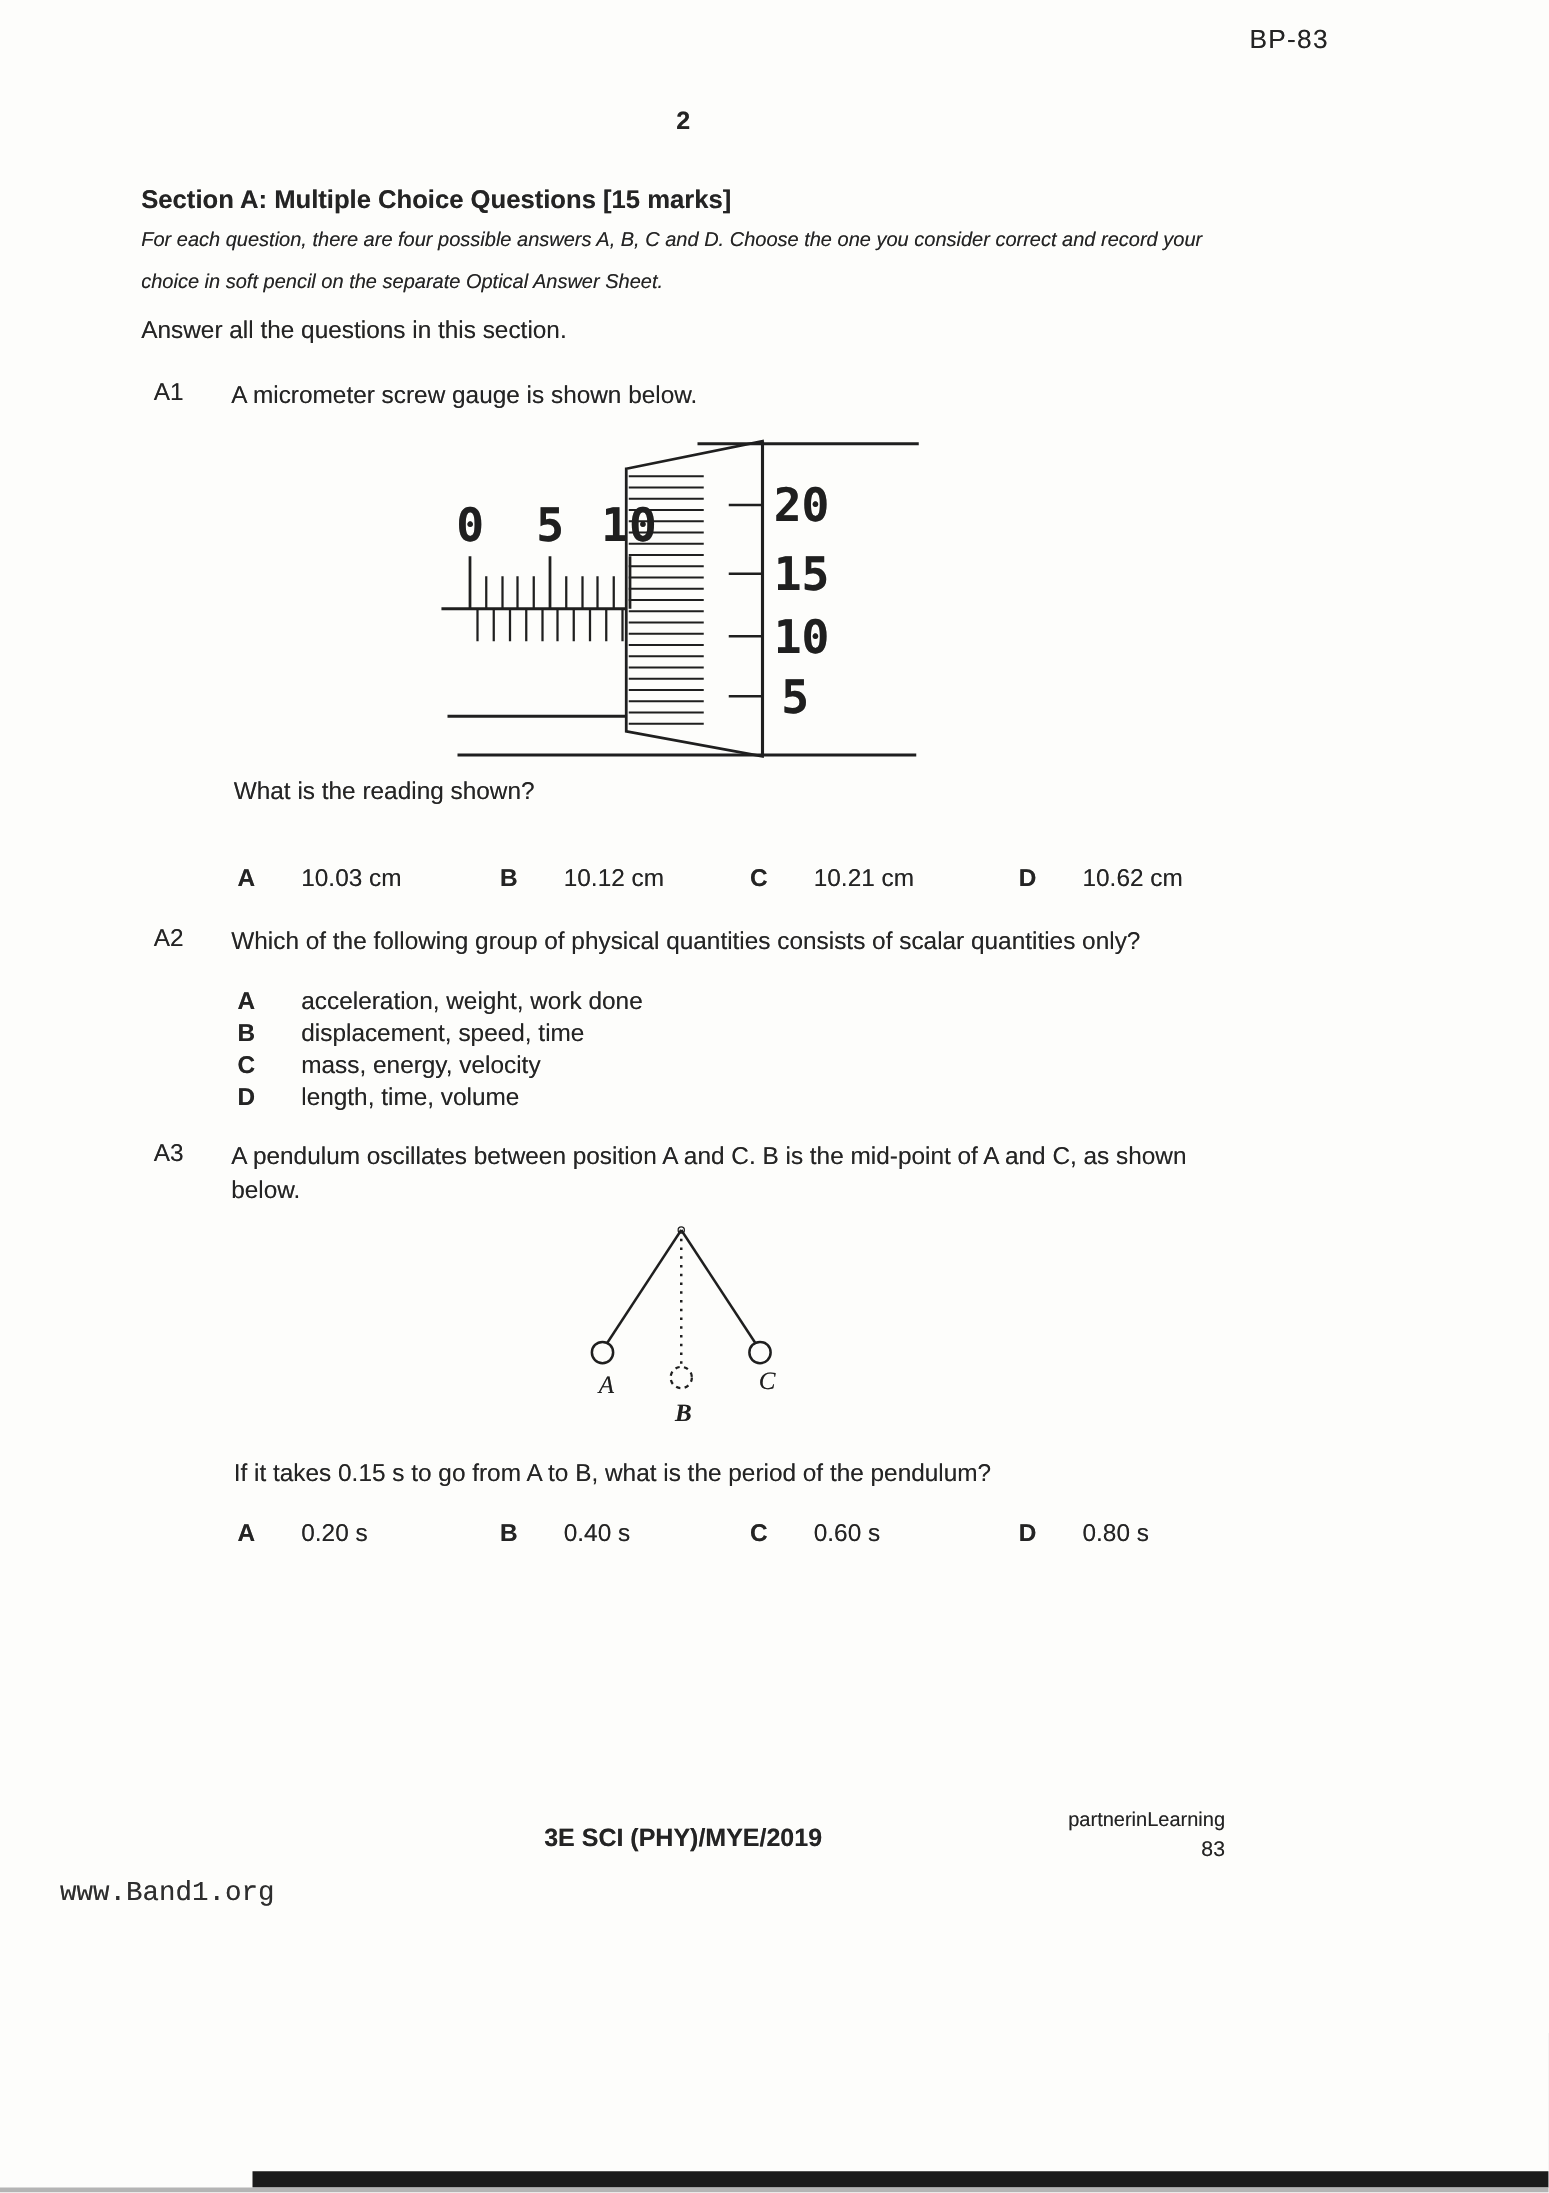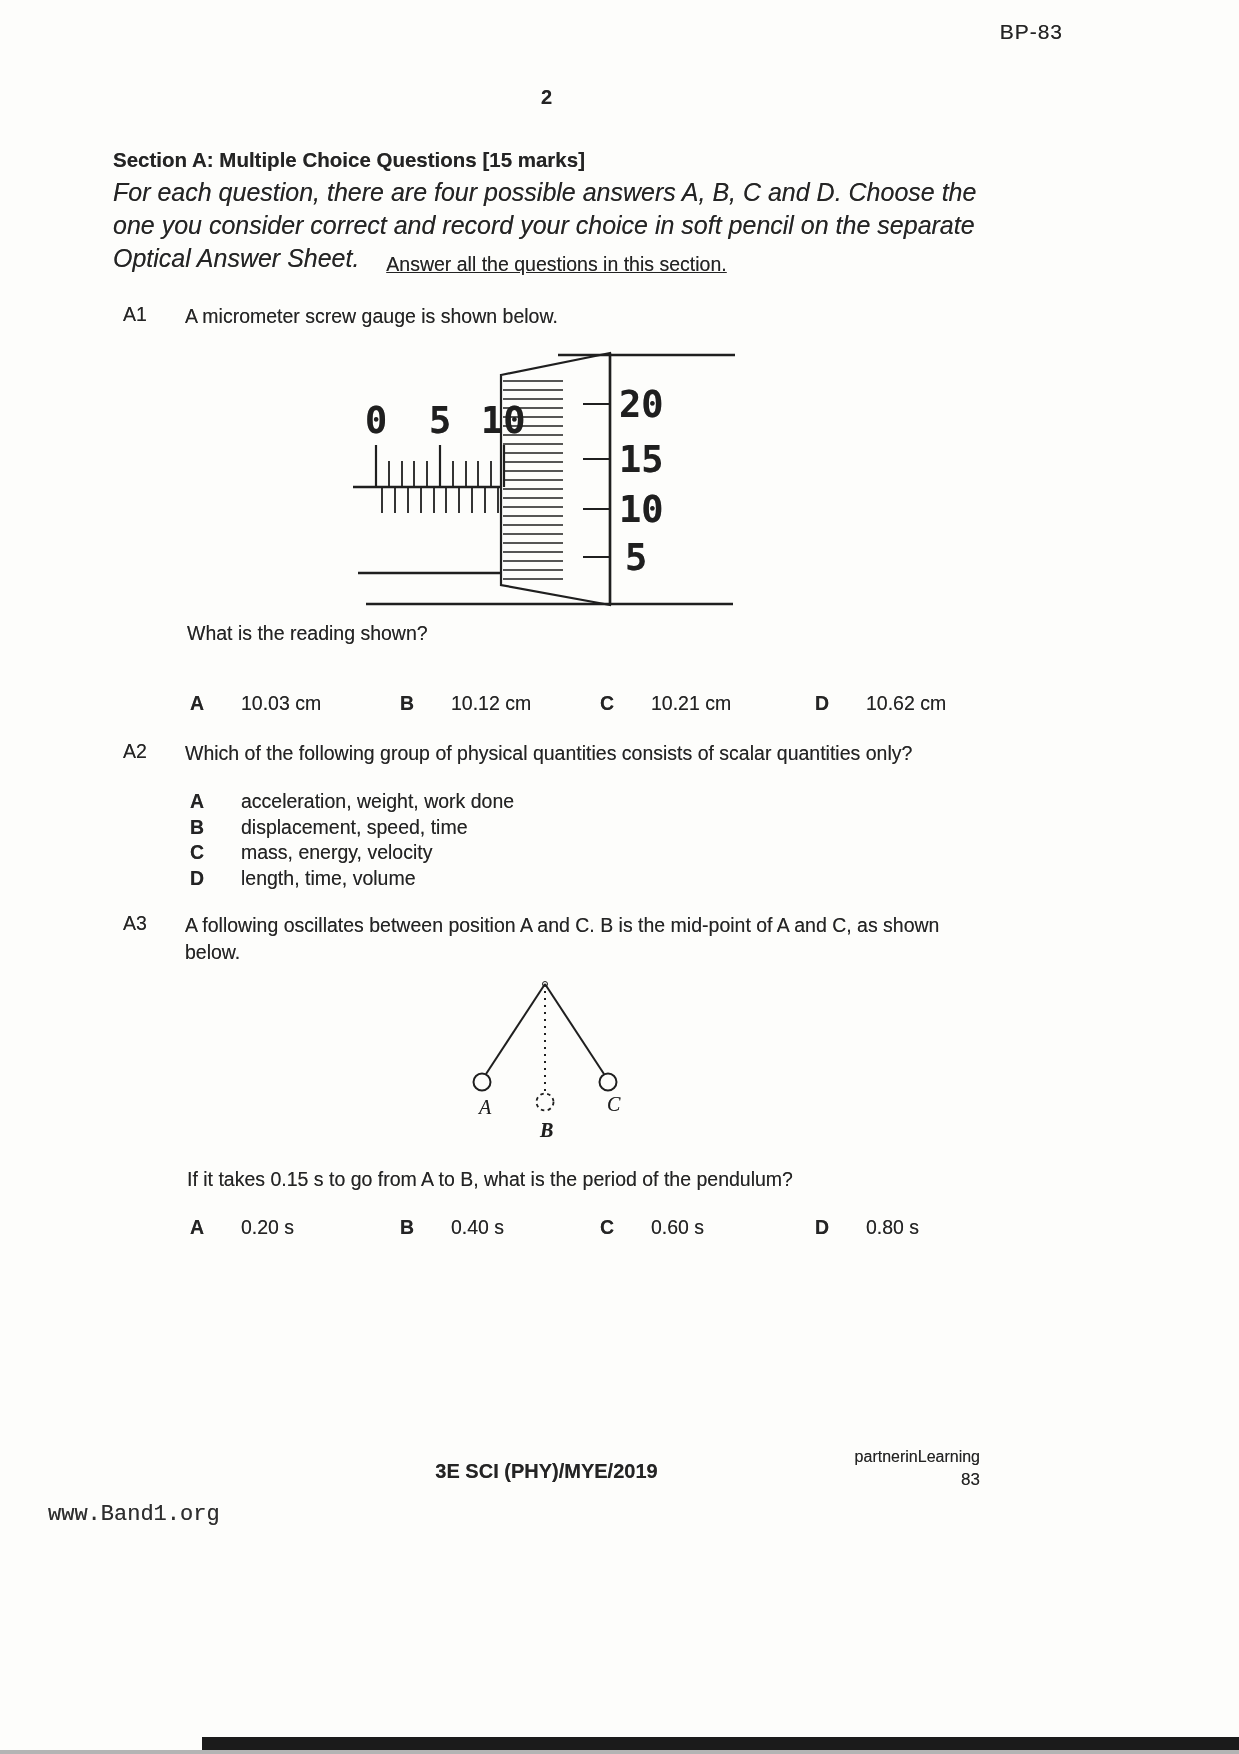--- a/index.html
+++ b/index.html
@@ -13,22 +13,22 @@
     color:#242424;
     text-shadow:0 0 0.5px rgba(40,40,40,0.55);
     overflow:hidden;
   }
   .abs { position:absolute; }
 
   .paper-code { top:20px; right:176px; font-size:21px; letter-spacing:1px; }
   .page-num   { top:86px; left:113px; width:867px; text-align:center; font-weight:bold; font-size:20px; }
 
   .section-title { top:148px; left:113px; font-weight:bold; font-size:20.5px; }
-  .instructions  { top:176px; left:113px; width:878px; font-style:italic; font-size:25px; line-height:33px; }
-  .answer-note   { top:253px; left:123px; width:867px; text-align:center; font-size:19.5px;text-decoration:underline; }
+  .instructions  { top:176px; left:113px; width:878px; font-style:italic; font-size:16px; line-height:33px; }
+  .answer-note   { top:253px; left:113px; width:867px; font-size:19.5px; }
 
   .q-label { font-weight:normal; font-size:19.5px; }
   .q-text  { font-size:19.5px; line-height:27px; }
 
   .opt-row  { display:flex; font-size:19.5px; }
   .opt      { display:flex; }
   .opt-row .opt:nth-child(1){ width:210px; }
   .opt-row .opt:nth-child(2){ width:200px; }
   .opt-row .opt:nth-child(3){ width:215px; }
   .opt-label { font-weight:bold; width:51px; flex:0 0 51px; }
@@ -137,21 +137,21 @@
       <span class="opt-label">C</span>
       <span class="opt-value">mass, energy, velocity</span>
     </div>
     <div class="opt">
       <span class="opt-label">D</span>
       <span class="opt-value">length, time, volume</span>
     </div>
   </div>
 
   <div class="abs q-label" style="top:912px; left:123px;">A3</div>
-  <div class="abs q-text" style="top:912px; left:185px; width:790px;">A following oscillates between position A and C. B is the mid-point of A and C, as shown below.</div>
+  <div class="abs q-text" style="top:912px; left:185px; width:790px;">A pendulum oscillates between position A and C. B is the mid-point of A and C, as shown below.</div>
 
   <div class="abs" style="top:973px; left:463px;">
     <svg width="170" height="178" viewBox="0 0 170 178">
       <circle cx="82" cy="11" r="2.5" fill="#1f1f1f" stroke="none"></circle>
       <line x1="82" y1="11" x2="23" y2="101" stroke-width="2"></line>
       <line x1="82" y1="11" x2="141" y2="101" stroke-width="2"></line>
       <line x1="82" y1="11" x2="82" y2="120" stroke-width="2" stroke-dasharray="2 5"></line>
       <circle cx="19" cy="109" r="8.5" fill="#fdfdfb" stroke-width="2"></circle>
       <circle cx="145" cy="109" r="8.5" fill="#fdfdfb" stroke-width="2"></circle>
       <circle cx="82" cy="129" r="8.5" fill="none" stroke-width="1.8" stroke-dasharray="3.5 3.5"></circle>

